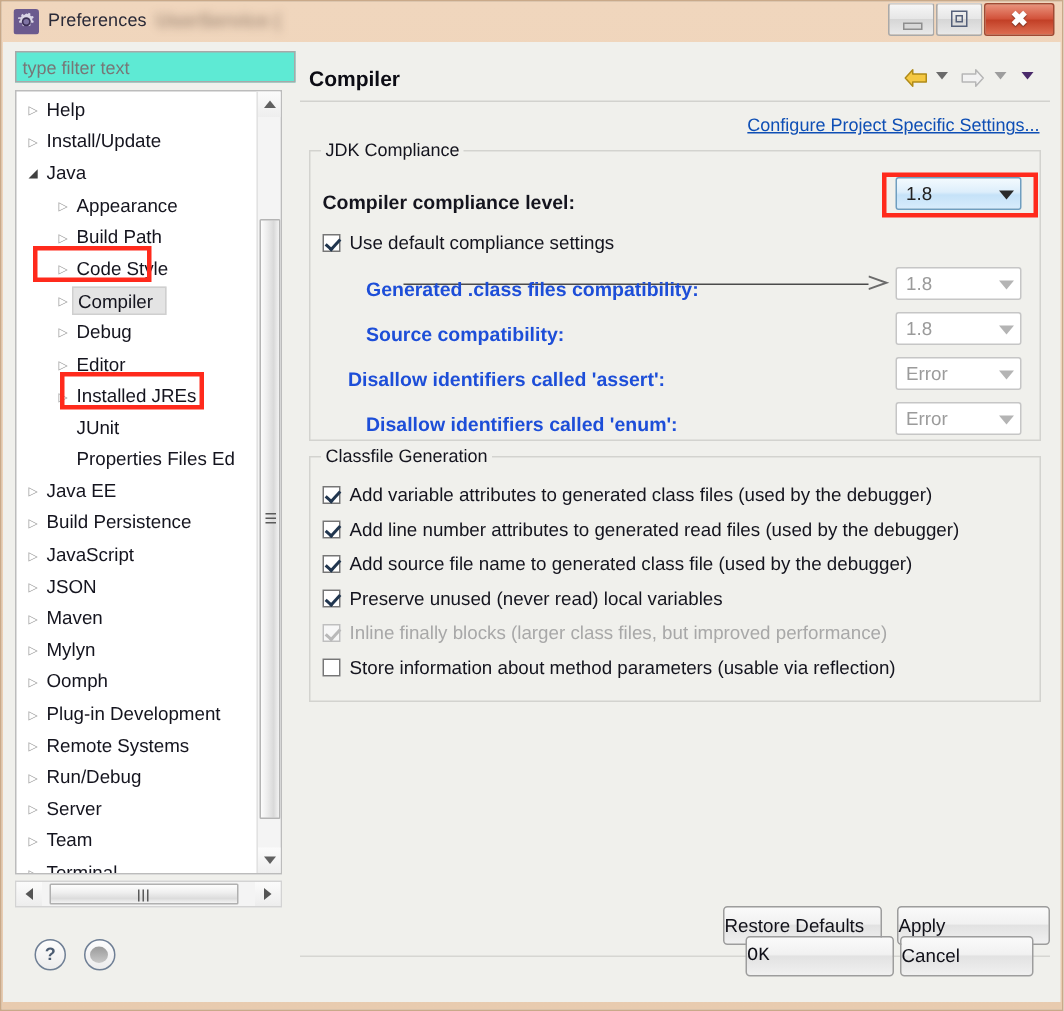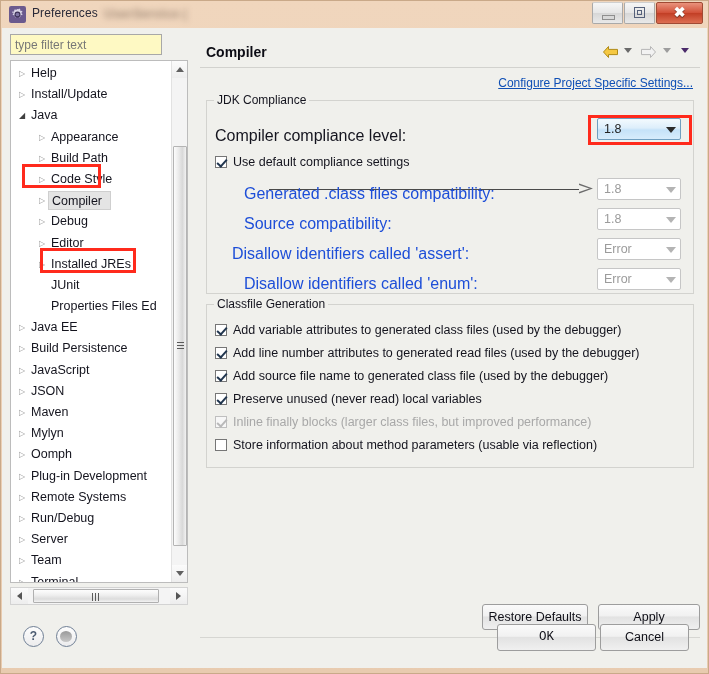--- a/index.html
+++ b/index.html
@@ -61,22 +61,22 @@
   
   #client{
     position:absolute;left:1px;top:27px;width:705px;height:640px;
     background:#f0f0ec;
   }
   
   #leftpanel{
     position:absolute;left:8px;top:6px;width:185px;height:574px;
   }
   #filterbox{
-    position:absolute;left:0;top:0;width:152px;height:21px;
-    background:#fef9c3;border:1px solid #a8a8a8;box-sizing:border-box;
+    position:absolute;left:0;top:0;width:187px;height:21px;
+    background:#5eead4;border:1px solid #a8a8a8;box-sizing:border-box;
     font-size:12px;color:#777;padding:3px 0 0 4px;
   }
   #treeouter{
     position:absolute;left:0;top:26px;width:178px;height:523px;
     background:#fff;border:1px solid #bcbcbc;box-sizing:border-box;
     overflow:hidden;
   }
   #treelist{
     position:absolute;left:0;top:2px;width:161px;
   }
@@ -179,21 +179,21 @@
     position:absolute;border:1px solid #d3d3cf;background:transparent;
     box-sizing:border-box;
   }
   .group > .gtitle{
     position:absolute;left:7px;top:-8px;background:#f0f0ec;padding:0 3px;
     font-size:12px;color:#14141e;
   }
   #grp-jdk{left:6px;top:66px;width:488px;height:194px;}
   #grp-cls{left:6px;top:270px;width:488px;height:164px;}
 
-  .field-label{position:absolute;font-size:16px;color:#14141e;white-space:nowrap;}
+  .field-label{position:absolute;font-size:13px;color:#14141e;white-space:nowrap;font-weight:bold;}
   .field-label.dis{color:#1d4ed8;margin-left:13px;}
 
   .combo{
     position:absolute;width:84px;height:22px;box-sizing:border-box;
     border:1px solid #b3b3b3;border-radius:2px;background:#fff;
     font-size:12.5px;color:#222;
   }
   .combo .cval{position:absolute;left:6px;top:3px;}
   .combo .cbtn{
     position:absolute;right:4px;top:8px;width:0;height:0;
@@ -239,21 +239,21 @@
   
   .redbox{position:absolute;border:3px solid #ff2a1c;box-sizing:border-box;}
 
   
   #btnbar-apply{position:absolute;left:198px;top:576px;width:500px;height:28px;}
   #sep-bottom{position:absolute;left:198px;top:609px;width:500px;height:1px;background:#d6d6d2;}
   .btn{
     position:absolute;box-sizing:border-box;height:26px;
     border:1px solid #9d9d9d;border-radius:3px;
     background:linear-gradient(to bottom,#fafafa 0%,#f1f1f1 45%,#e2e2e2 50%,#f0f0f0 100%);
-    font-size:12.5px;color:#101018;text-align:center;line-height:24px;
+    font-size:12.5px;color:#101018;line-height:24px;
     font-family:"Liberation Sans",sans-serif;
   }
   #btn-restore{right:112px;top:0;width:106px;}
   #btn-apply{right:0;top:0;width:102px;}
   #footer{position:absolute;left:1px;top:610px;width:705px;height:50px;}
   #btn-ok{position:absolute;left:496px;top:13px;width:99px;height:27px;}
   #btn-cancel{position:absolute;left:599px;top:13px;width:89px;height:27px;}
   .circ-icon{
     position:absolute;width:21px;height:21px;border-radius:50%;
     border:1.4px solid #6f7f95;box-sizing:border-box;

